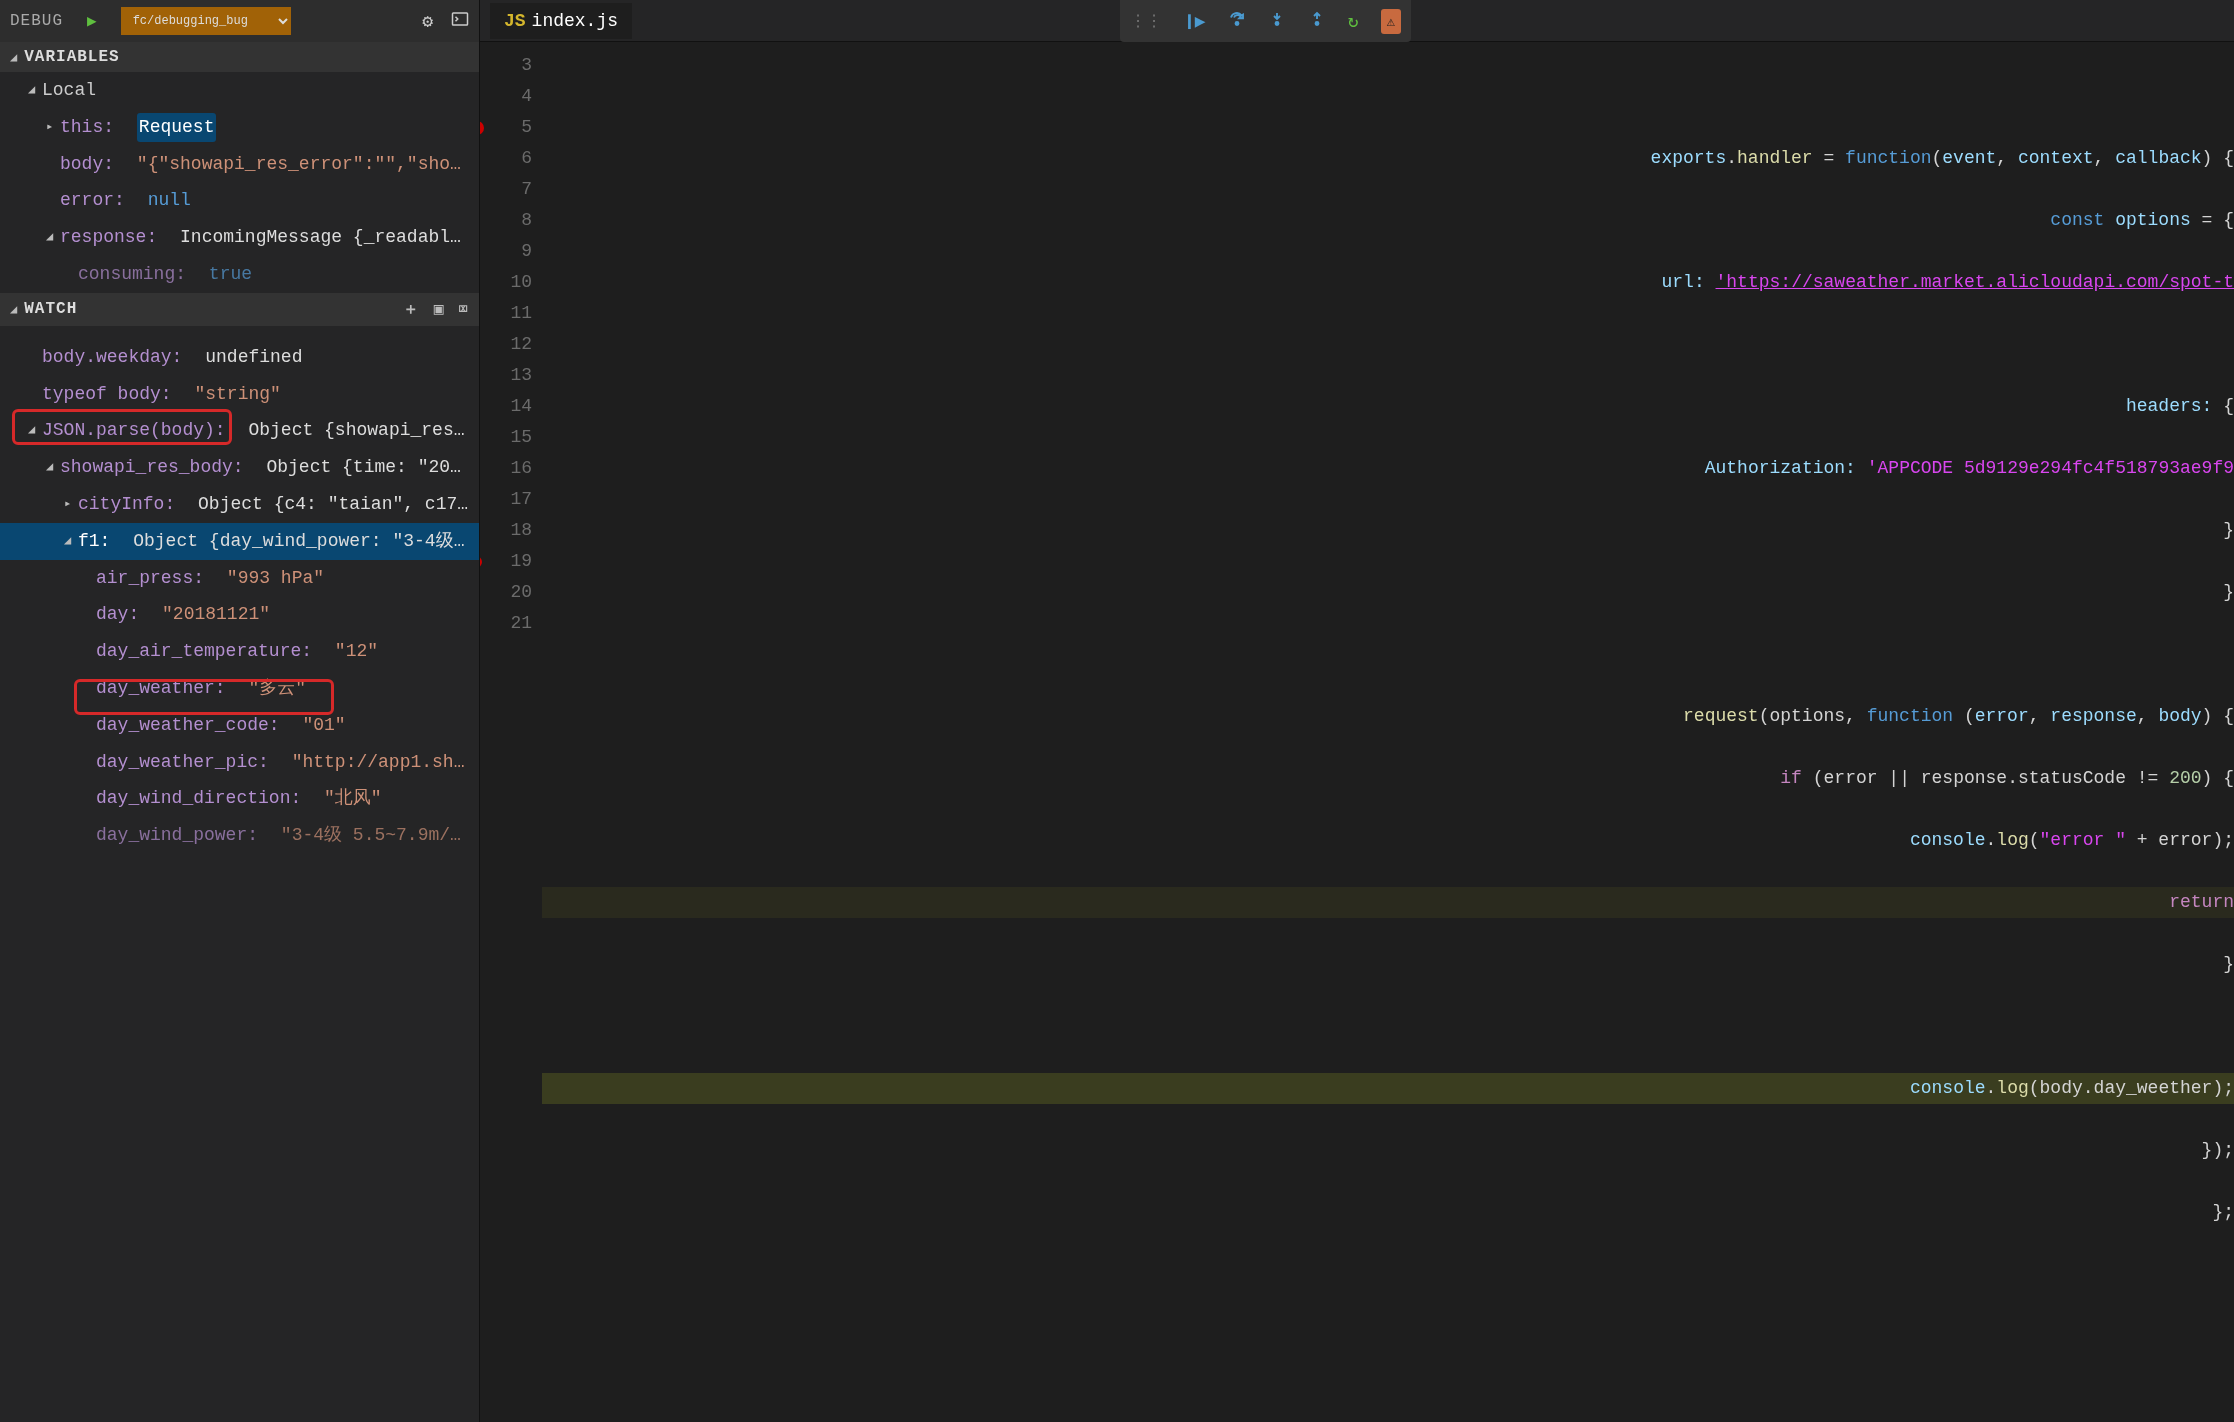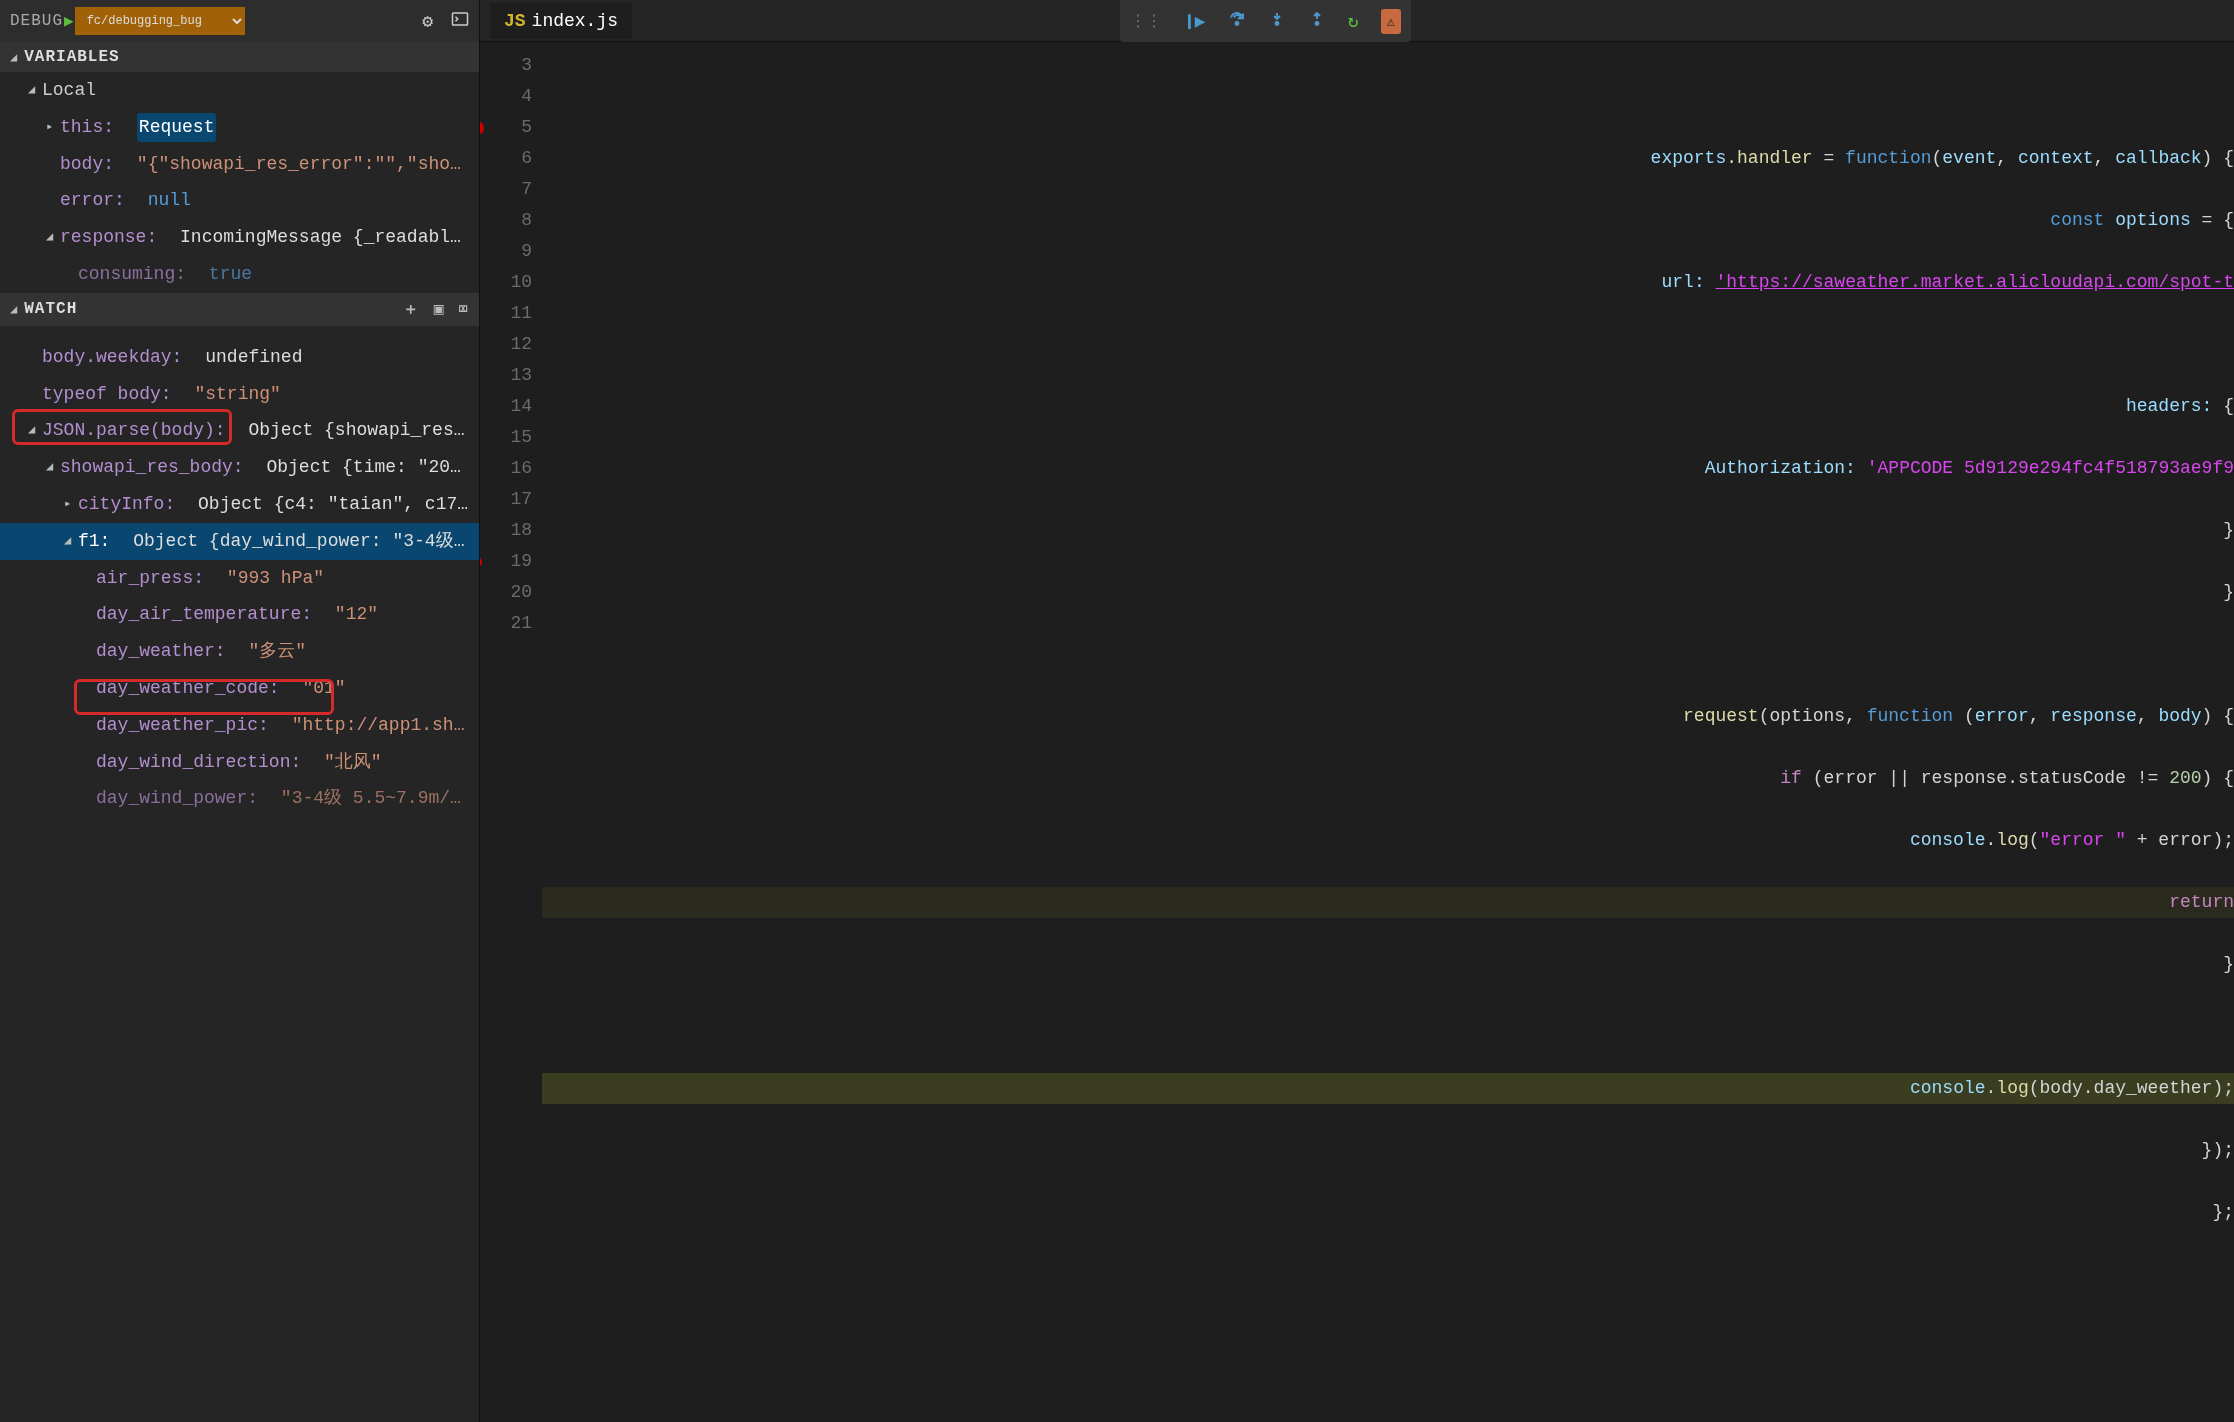--- a/index.html
+++ b/index.html
@@ -17,21 +17,21 @@
     background: #252526;
     display: flex;
     flex-direction: column;
     border-right: 1px solid #111;
   }
   .debug-header {
     height: 42px;
     display: flex;
     align-items: center;
     padding: 0 10px;
-    gap: 1px;
+    gap: 24px;
     background: #2d2d2d;
   }
   .debug-label { color: #aaa; letter-spacing: 1px; font-size: 16px; }
   .play-icon { color: #5fbf3f; font-size: 16px; }
   .config-select {
     background: #a16207;
     border: none;
     color: #ddd;
     font-family: inherit;
     font-size: 12px;
@@ -245,20 +245,24 @@
         <span class="caret">▸</span>
         <span class="tw"><span class="key purple">cityInfo:</span>&nbsp;<span class="val">Object {c4: "taian", c17…</span></span>
       </div>
     <div class="row i3 selected">
         <span class="caret">◢</span>
         <span class="tw"><span class="key" style="color:#fff">f1:</span>&nbsp;<span class="val">Object {day_wind_power: "3-4级…</span></span>
       </div>
     <div class="row i4">
         <span class="caret"></span>
         <span class="tw"><span class="key purple">air_press:</span>&nbsp;<span class="val str">"993 hPa"</span></span>
+      </div>
+    <div class="row i4">
+        <span class="caret"></span>
+        <span class="tw"><span class="key purple">day:</span>&nbsp;<span class="val str">"20181121"</span></span>
       </div>
     <div class="row i4">
         <span class="caret"></span>
         <span class="tw"><span class="key purple">day_air_temperature:</span>&nbsp;<span class="val str">"12"</span></span>
       </div>
     <div class="row i4">
         <span class="caret"></span>
         <span class="tw"><span class="key purple">day_weather:</span>&nbsp;<span class="val str">"多云"</span></span>
       </div>
     <div class="row i4">

